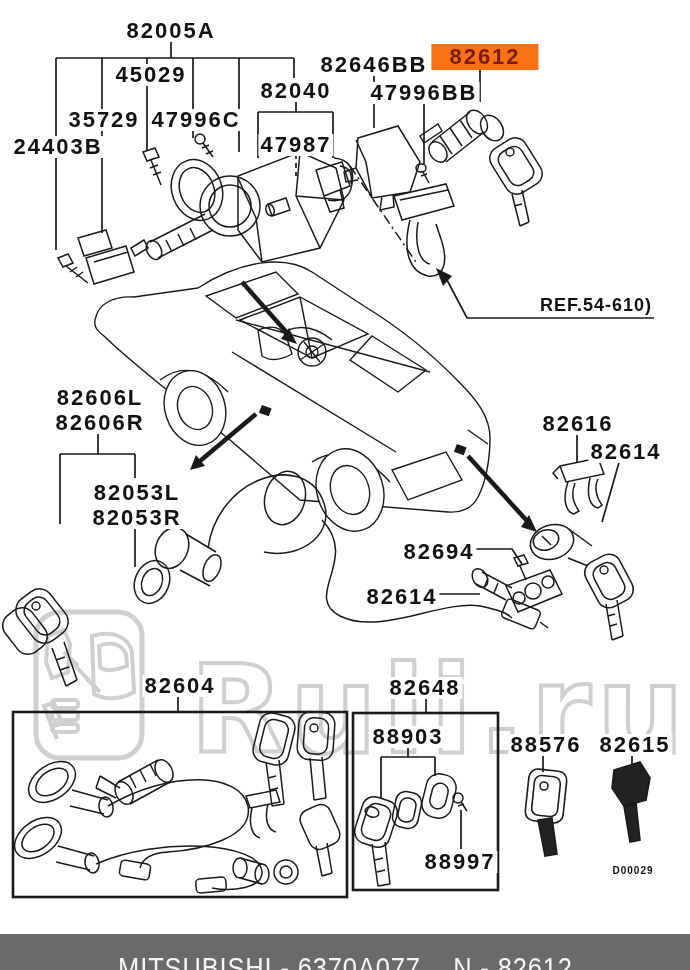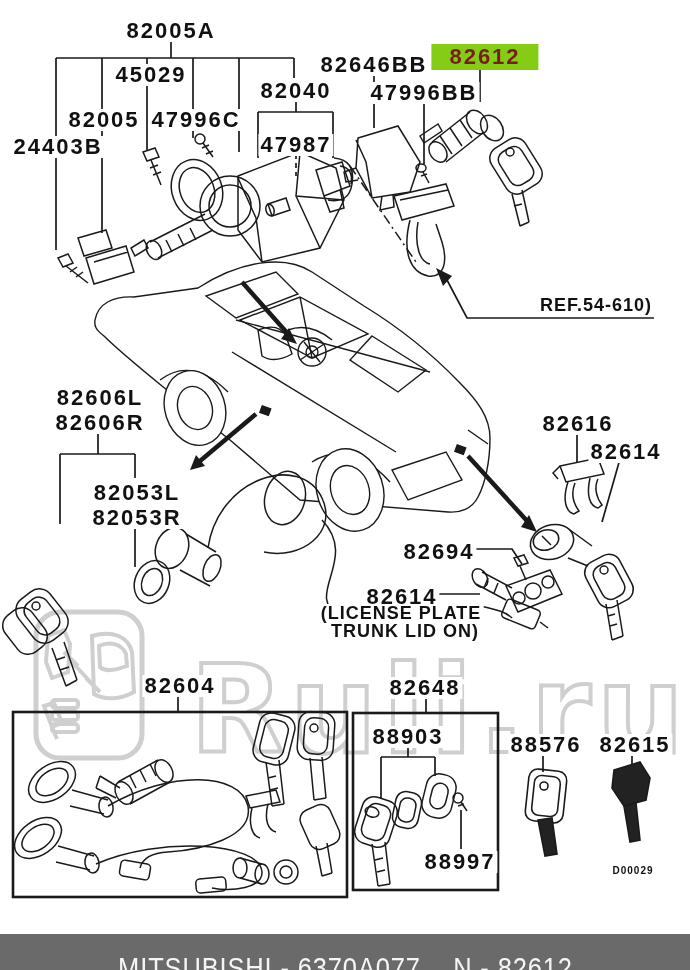--- a/index.html
+++ b/index.html
@@ -2,21 +2,21 @@
 <html><head>
 <meta charset="utf-8">
 <style>
   html,body{margin:0;padding:0;background:#fff;}
   .stage{position:relative;width:690px;height:970px;background:#fff;overflow:hidden;
          font-family:"Liberation Sans",sans-serif;}
   svg{position:absolute;left:0;top:0;}
   .lbl{position:absolute;font-family:"Liberation Sans",sans-serif;font-weight:700;
        font-size:22px;letter-spacing:2px;color:#111;background:#fff;line-height:1;
        padding:0 2px;white-space:nowrap;transform:translateX(-50%);z-index:5;}
-  .hl{background:#84cc16;color:#7a1c1c;padding:2px 18px;}
+  .hl{background:#f97316;color:#7a1c1c;padding:2px 18px;}
   .note{font-size:18px;letter-spacing:1px;transform:none;text-align:right;}
   .cnote{font-size:18px;letter-spacing:1px;}
   .code{font-size:10px;letter-spacing:1px;}
   .footer{position:absolute;left:0;top:926px;width:690px;height:67px;background:#6a6a6a;
           display:flex;align-items:center;justify-content:center;z-index:6;margin-top:8px;}
   .footer-inner{display:flex;gap:38px;transform:scaleX(0.85);color:#f5f5f5;
                 font-size:30px;letter-spacing:1px;white-space:nowrap;}
 </style>
 </head>
 <body>
@@ -238,39 +238,37 @@
     <circle cx="544" cy="786" r="4"></circle>
     <polygon points="538,820 552,818 557,854 545,856" fill="#222"></polygon>
     <path d="M614,770 L640,762 L650,778 L646,800 L624,806 L612,788 Z" fill="#222"></path>
     <polygon points="624,806 636,803 640,840 630,842" fill="#222"></polygon>
   </g>
 
 </svg>
 
 <div class="lbl" style="left:171px;top:20px">82005A</div>
 <div class="lbl" style="left:151px;top:64px">45029</div>
-<div class="lbl" style="left:104px;top:109px">82005</div>
+<div class="lbl" style="left:104px;top:109px">35729</div>
 <div class="lbl" style="left:196px;top:109px">47996C</div>
 <div class="lbl" style="left:58px;top:136px">24403B</div>
 <div class="lbl" style="left:296px;top:80px">82040</div>
 <div class="lbl" style="left:296px;top:134px">47987</div>
 <div class="lbl" style="left:374px;top:54px">82646BB</div>
 <div class="lbl" style="left:424px;top:82px">47996BB</div>
 <div class="lbl hl" style="left:485px;top:44px">82612</div>
 <div class="lbl note" style="right:36px;top:296px">REF.54-610)</div>
 <div class="lbl" style="left:100px;top:387px">82606L</div>
 <div class="lbl" style="left:100px;top:412px">82606R</div>
 <div class="lbl" style="left:137px;top:482px">82053L</div>
 <div class="lbl" style="left:137px;top:507px">82053R</div>
 <div class="lbl" style="left:578px;top:413px">82616</div>
 <div class="lbl" style="left:626px;top:441px">82614</div>
 <div class="lbl" style="left:439px;top:541px">82694</div>
 <div class="lbl" style="left:402px;top:586px">82614</div>
-<div class="lbl cnote" style="left:401px;top:604px">(LICENSE PLATE</div>
-<div class="lbl cnote" style="left:405px;top:622px">TRUNK LID ON)</div>
 <div class="lbl" style="left:180px;top:675px">82604</div>
 <div class="lbl" style="left:425px;top:677px">82648</div>
 <div class="lbl" style="left:408px;top:726px">88903</div>
 <div class="lbl" style="left:460px;top:851px">88997</div>
 <div class="lbl" style="left:546px;top:734px">88576</div>
 <div class="lbl" style="left:635px;top:734px">82615</div>
 <div class="lbl code" style="left:633px;top:866px">D00029</div>
 
 <div class="footer">
   <div class="footer-inner">

